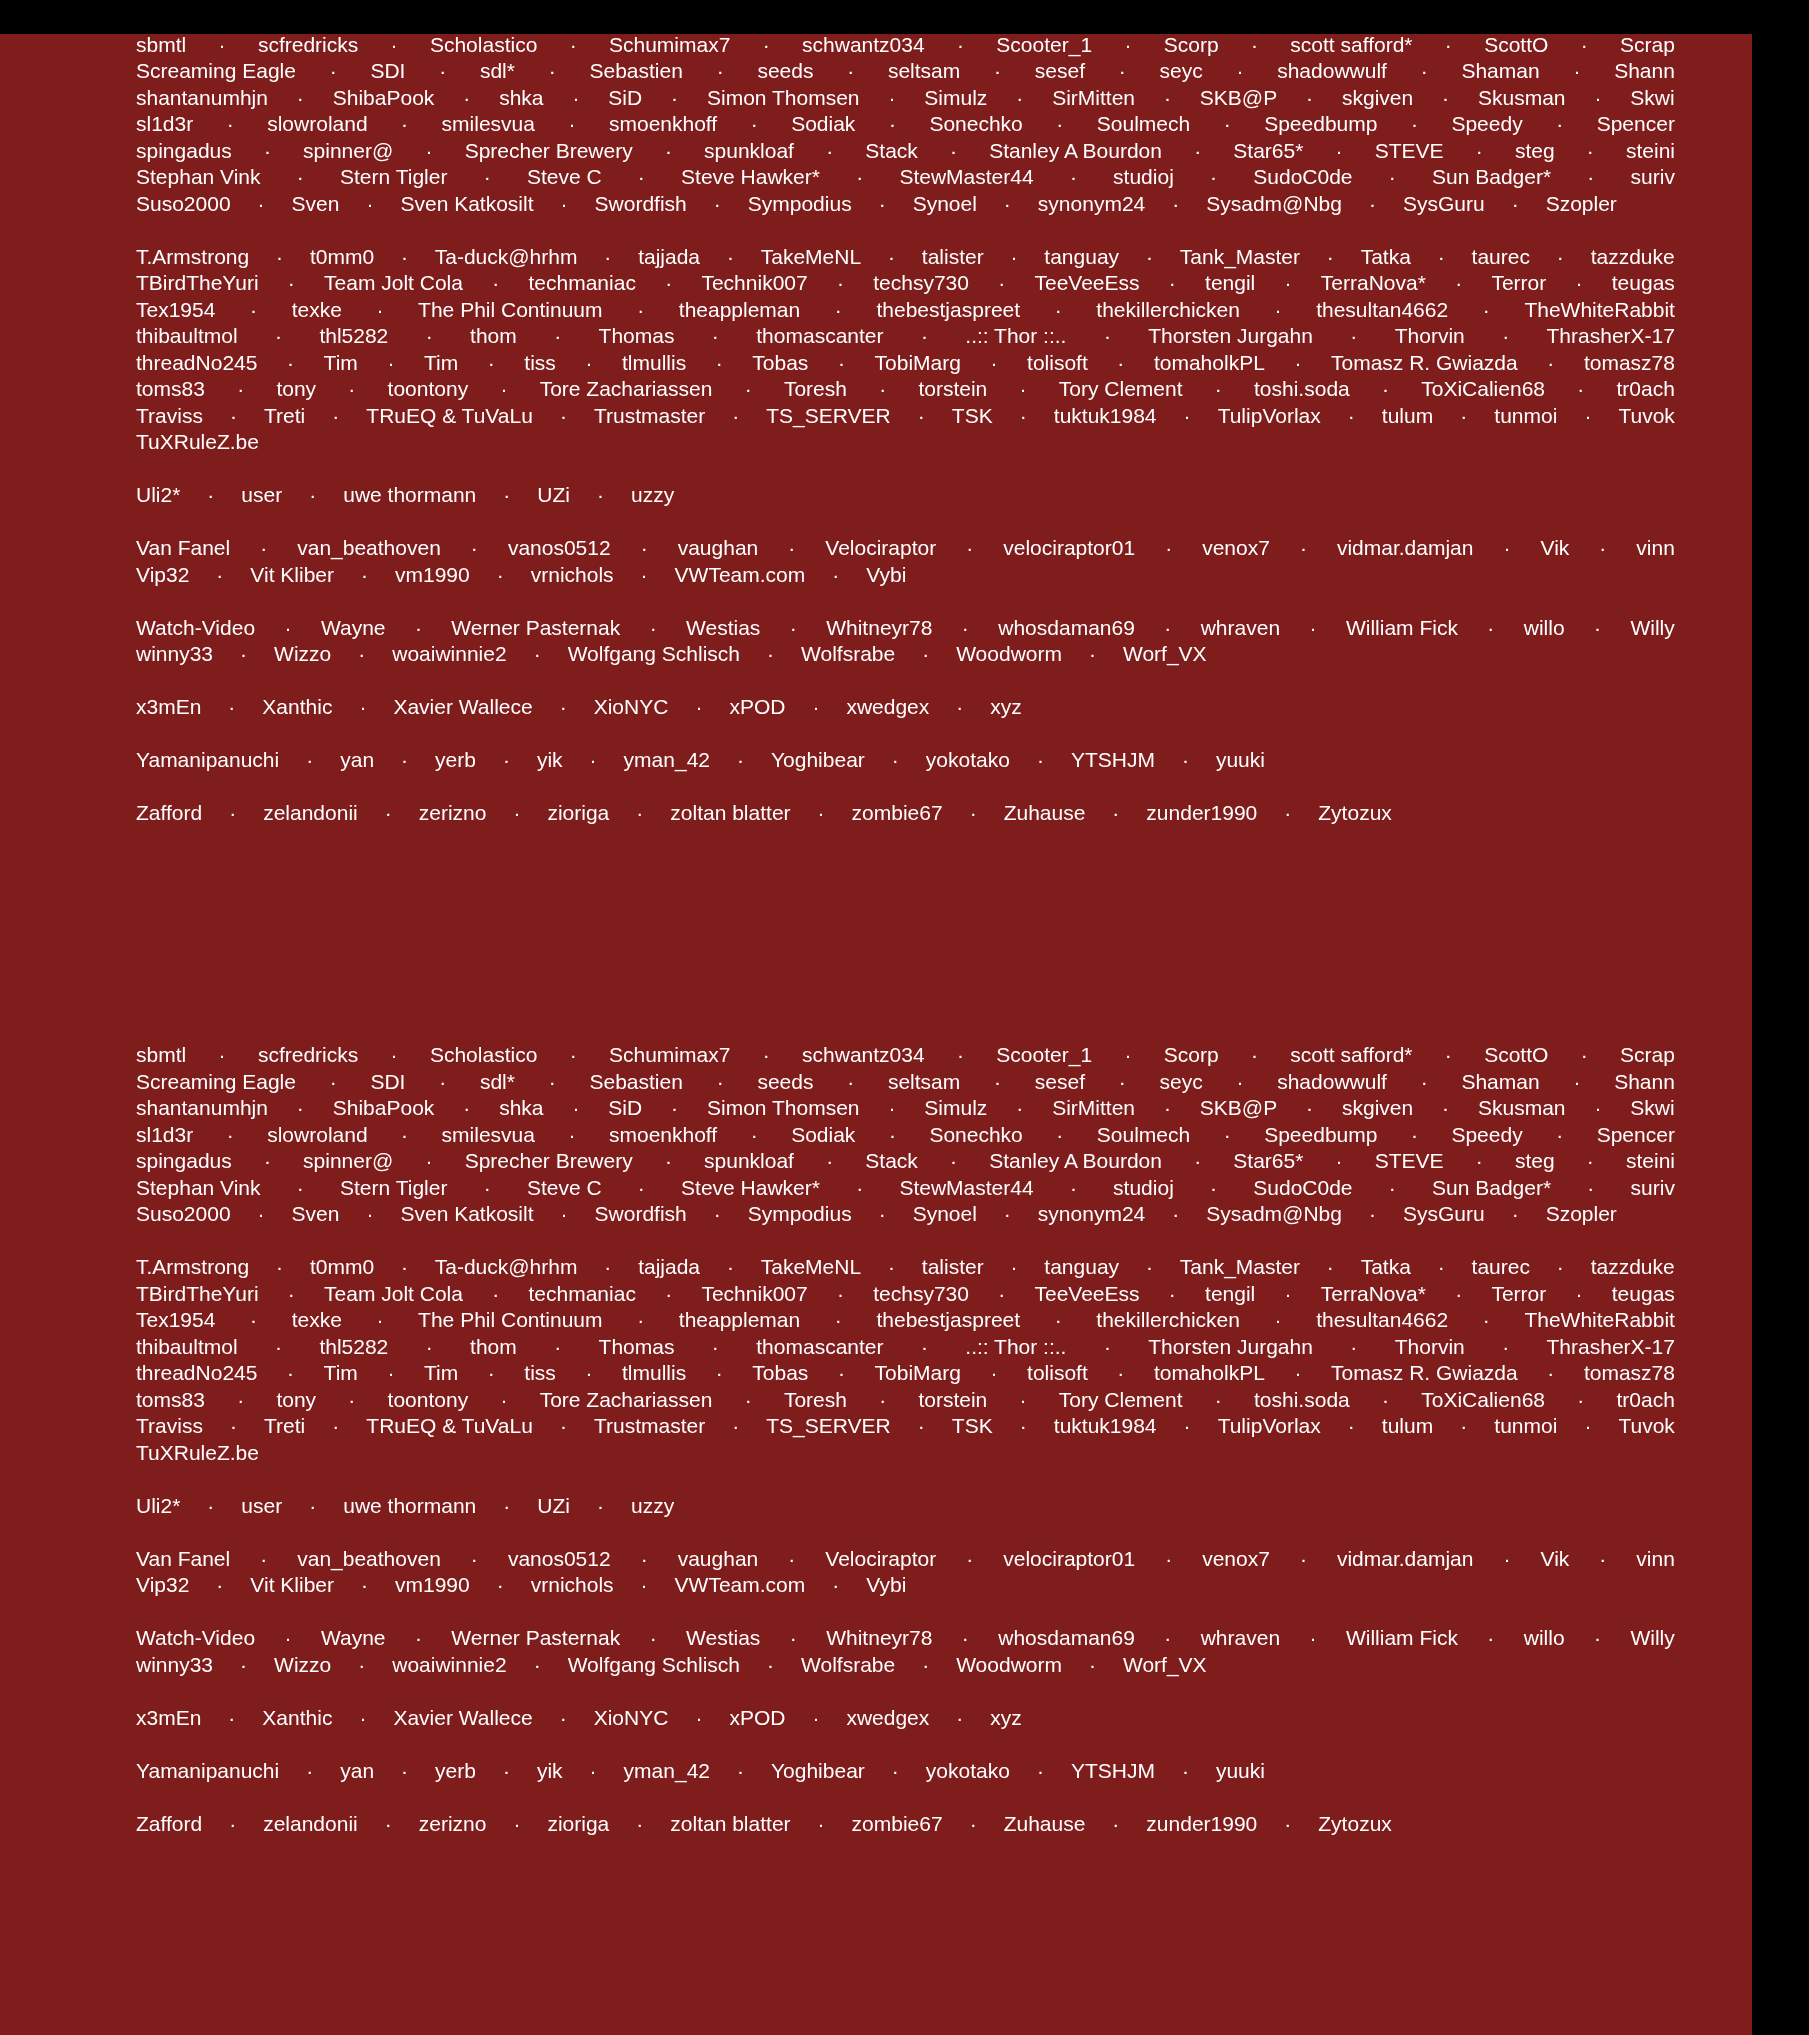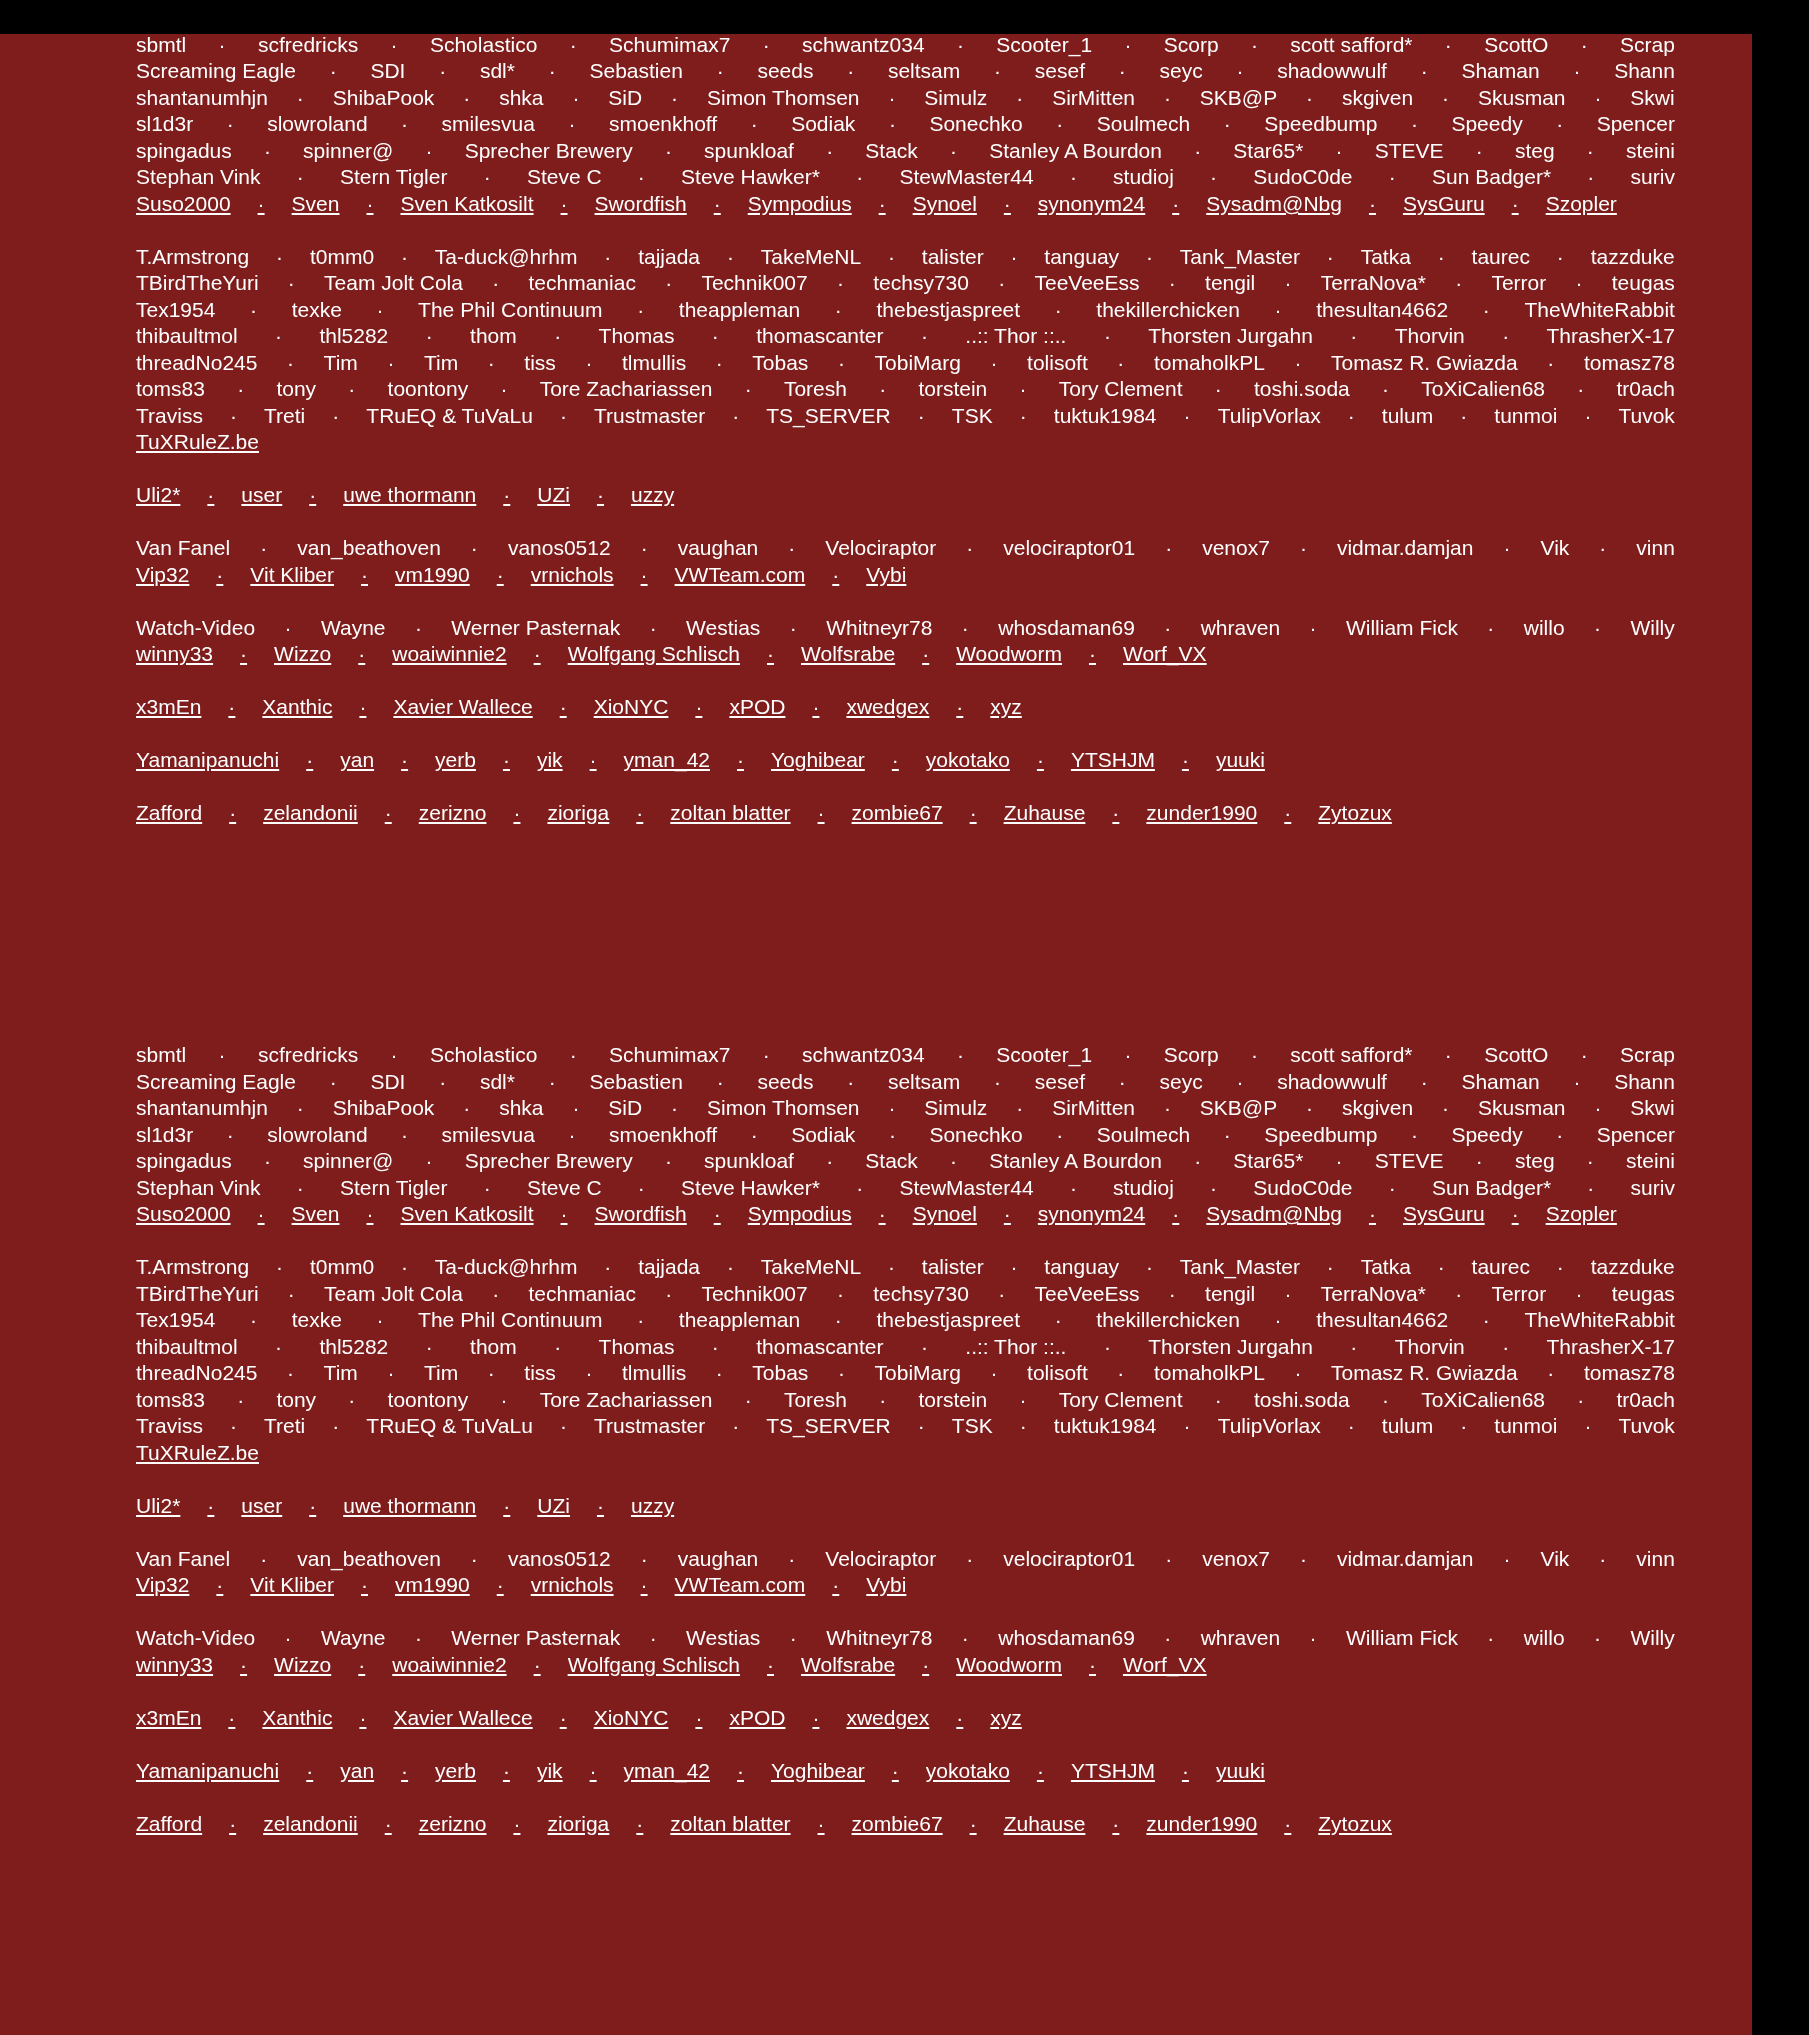--- a/index.html
+++ b/index.html
@@ -35,21 +35,21 @@
     font-weight: 400;
   }
   
   .line.j {
     display: flex;
     justify-content: space-between;
     align-items: baseline;
   }
   .line.j .name { white-space: nowrap; }
   
-  .line.n { white-space: nowrap; text-decoration: underline; }
+  .line.n { white-space: nowrap; }
   .line.n .dot { margin: 0 27px; }
 
   .dot { color: #ffffff; }
 </style>
 </head>
 <body>
 
 <div class="canvas">
   <section class="block" id="block-1">
       <div class="para">

